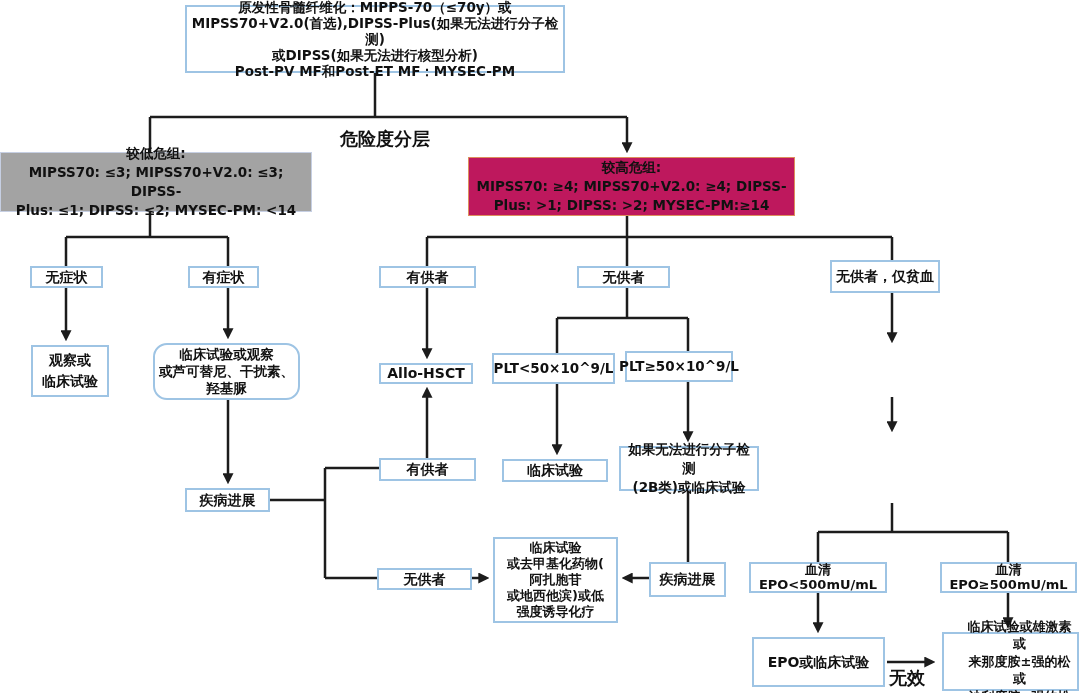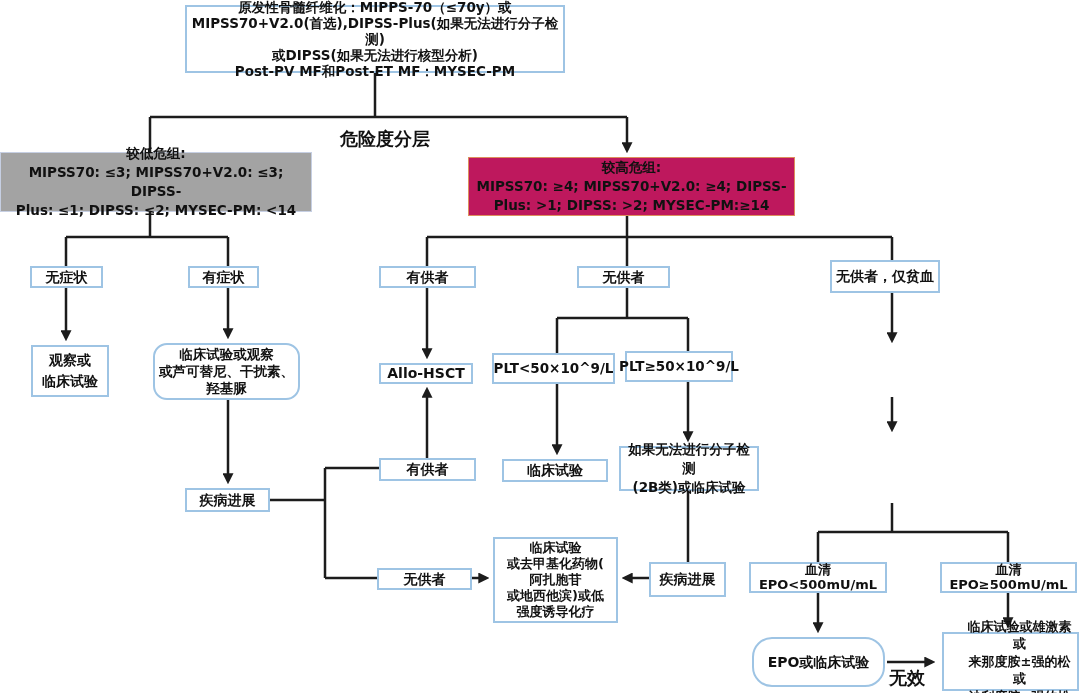--- a/index.html
+++ b/index.html
@@ -138,21 +138,21 @@
 强度诱导化疗</div>
 
   <div class="node" style="left:649px;top:562px;width:77px;height:35px;">疾病进展</div>
 
   <div class="node f13 lh145" style="left:749px;top:562px;width:138px;height:31px;">血清
 EPO&lt;500mU/mL</div>
 
   <div class="node f13 lh145" style="left:940px;top:562px;width:137px;height:31px;">血清
 EPO≥500mU/mL</div>
 
-  <div class="node" style="left:752px;top:637px;width:133px;height:50px;border-radius:20px;">EPO或临床试验</div>
+  <div class="node" style="left:752px;top:637px;width:133px;height:50px;">EPO或临床试验</div>
 
   <div class="node f13 lh175" style="left:942px;top:632px;width:137px;height:59px;">临床试验或雄激素或
 来那度胺±强的松或
 沙利度胺±强的松</div>
 
   <div class="plain-label" style="left:889px;top:666px;">无效</div>
 
 </div>
 
 </body></html>

